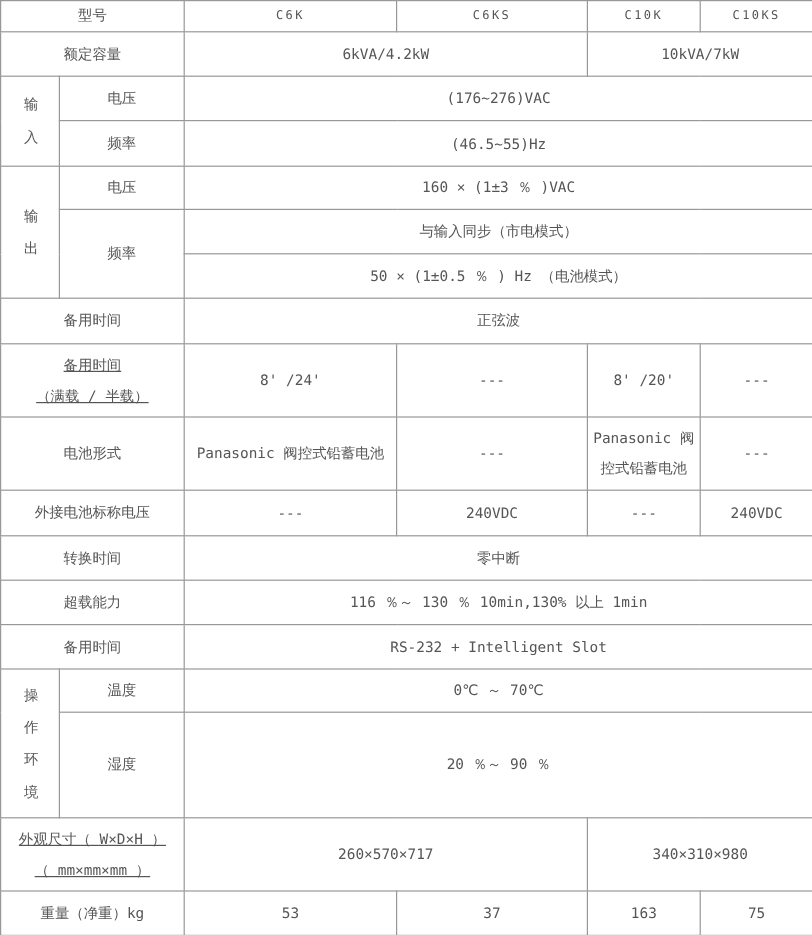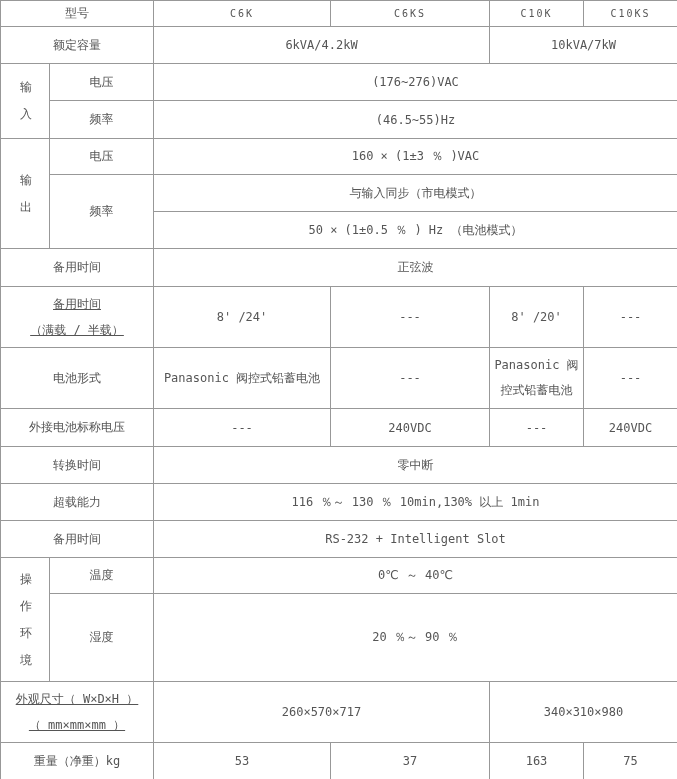--- a/index.html
+++ b/index.html
@@ -130,21 +130,21 @@
   </tr>
 
   <tr style="height:37px">
     <td colspan="2">备用时间</td>
     <td colspan="4">RS-232 + Intelligent Slot</td>
   </tr>
 
   <tr style="height:36px">
     <td rowspan="2"><span class="vgroup-inner">操作环境</span></td>
     <td>温度</td>
-    <td colspan="4">0℃ ～ 40℃</td>
+    <td colspan="4">0℃ ～ 70℃</td>
   </tr>
   <tr style="height:88px">
     <td>湿度</td>
     <td colspan="4">20 ％～ 90 ％</td>
   </tr>
 
   <tr style="height:61px">
     <td colspan="2">
       <div class="lbl-line">外观尺寸（ W×D×H ）</div>
       <div class="lbl-line">（ mm×mm×mm ）</div>

